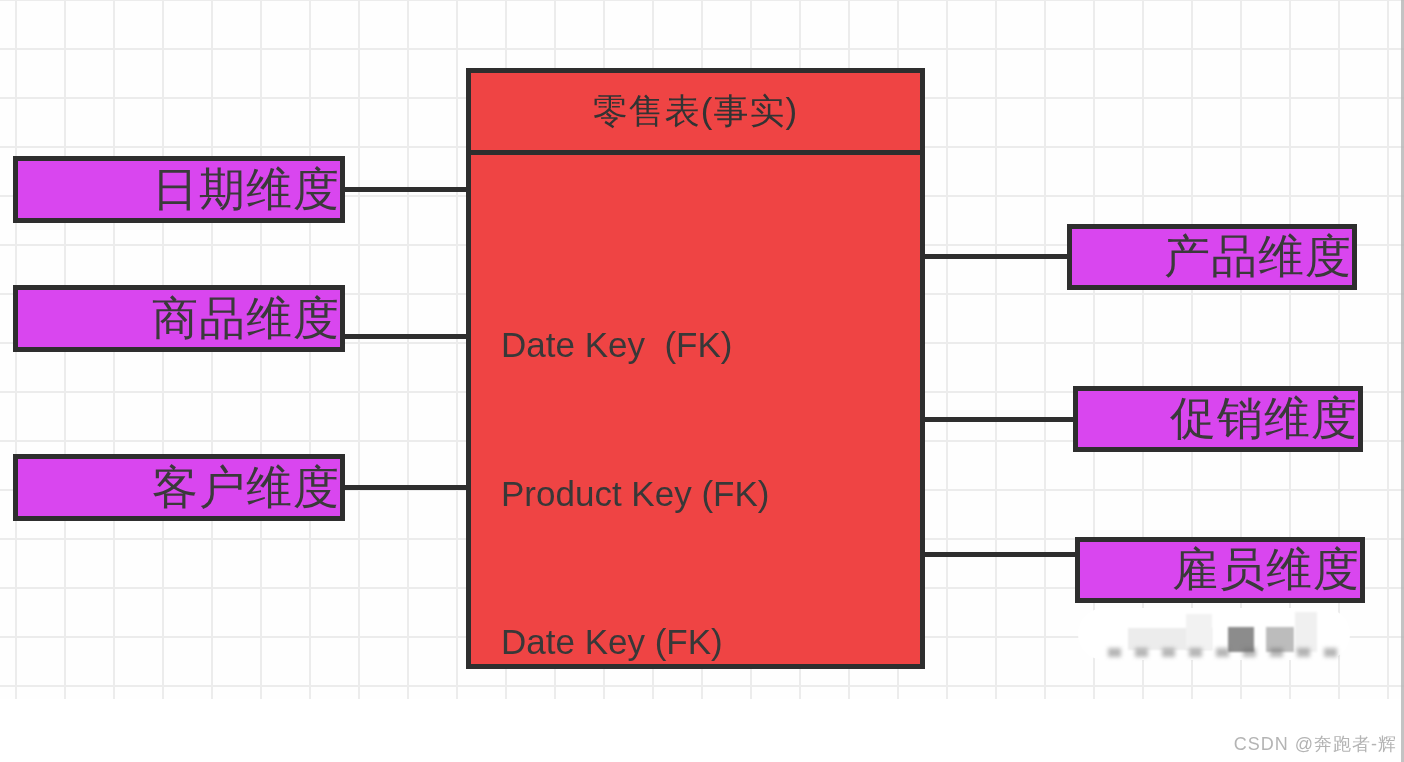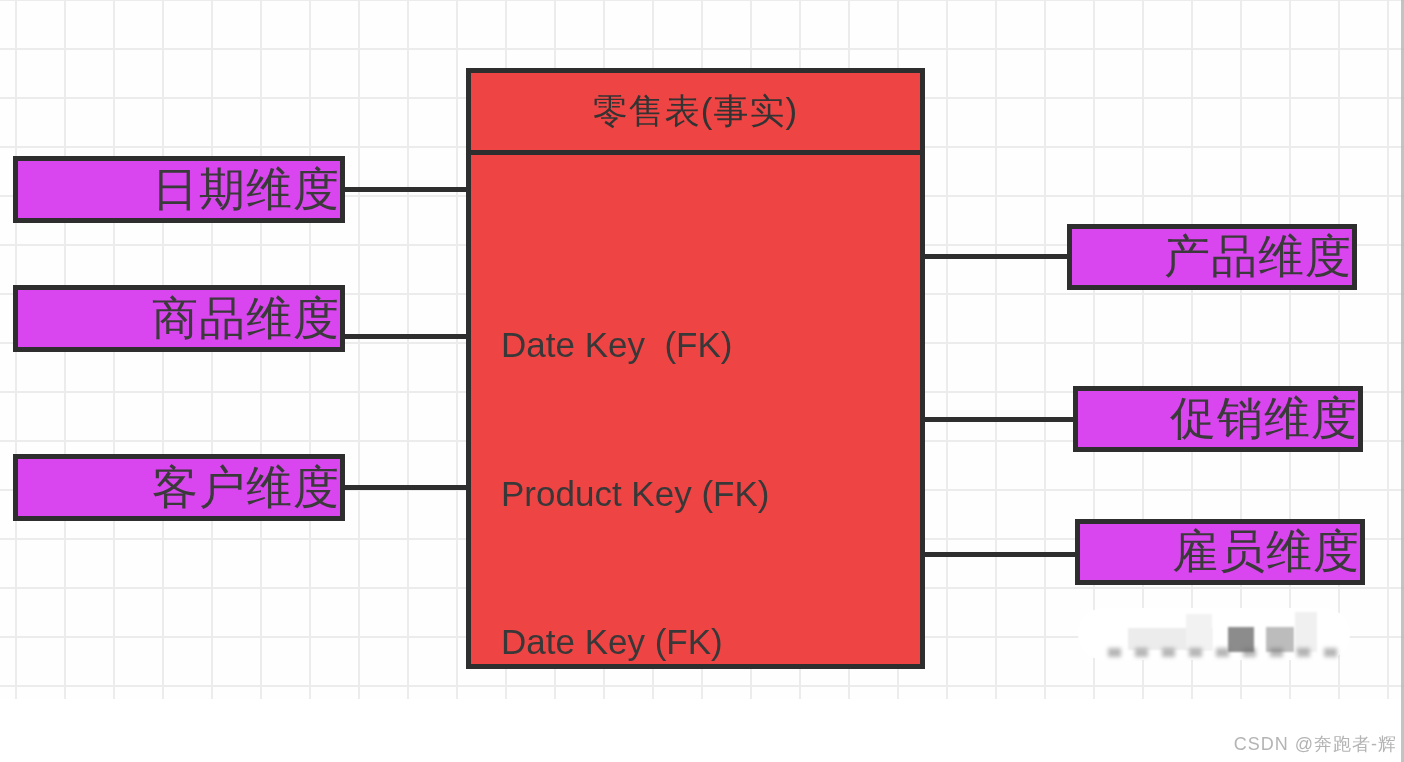--- a/index.html
+++ b/index.html
@@ -88,21 +88,21 @@
   <div class="node dim-left" style="top:454px;">
     <span>客户维度</span>
   </div>
 
   <div class="node dim-right" style="left:1067px; top:224px;">
     <span>产品维度</span>
   </div>
   <div class="node dim-right" style="left:1073px; top:386px;">
     <span>促销维度</span>
   </div>
-  <div class="node dim-right" style="left:1075px; top:519px;padding-left:40px;">
+  <div class="node dim-right" style="left:1075px; top:537px;padding-left:40px;">
     <span>雇员维度</span>
   </div>
 
   <div class="fact">
     <div class="fact-title">零售表(事实)</div>
     <div class="fact-fields">
       <div>Date Key  (FK)</div>
       <div>Product Key (FK)</div>
       <div>Date Key (FK)</div>
       

